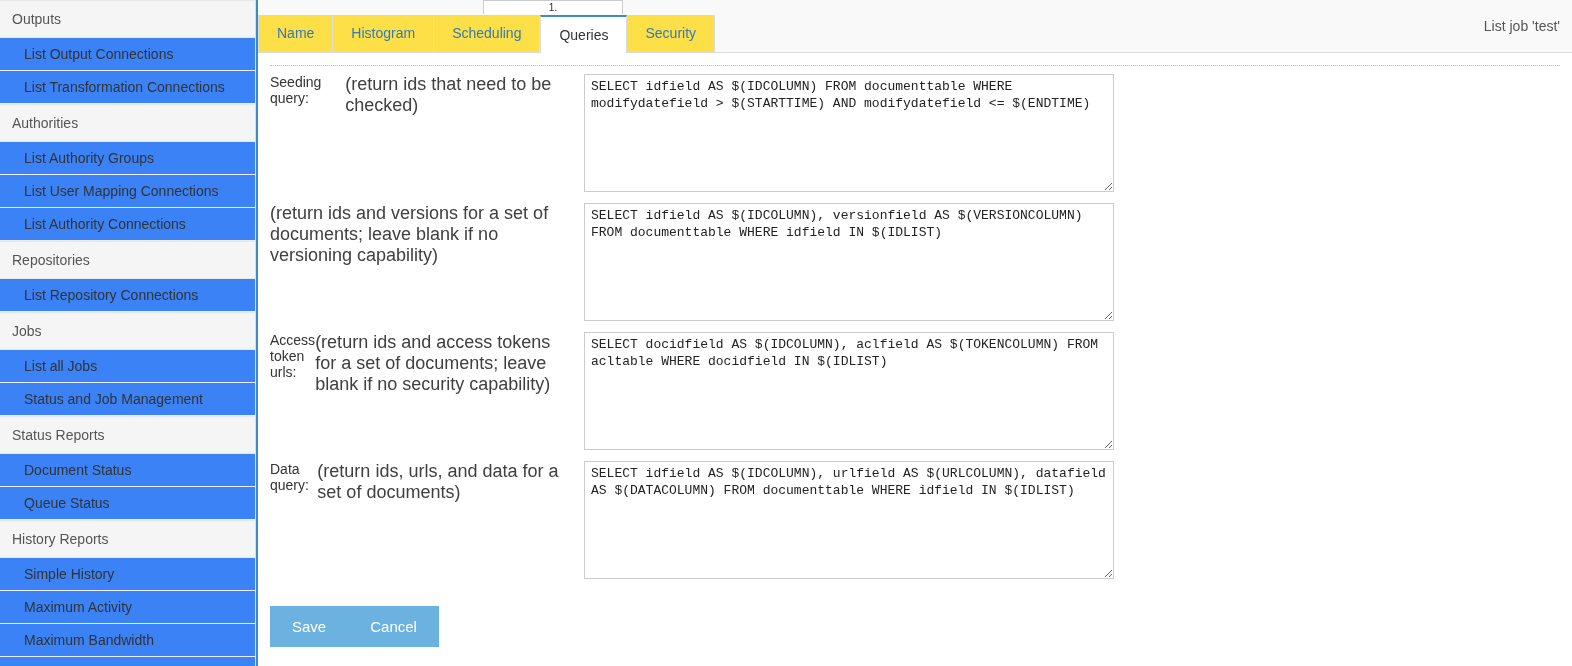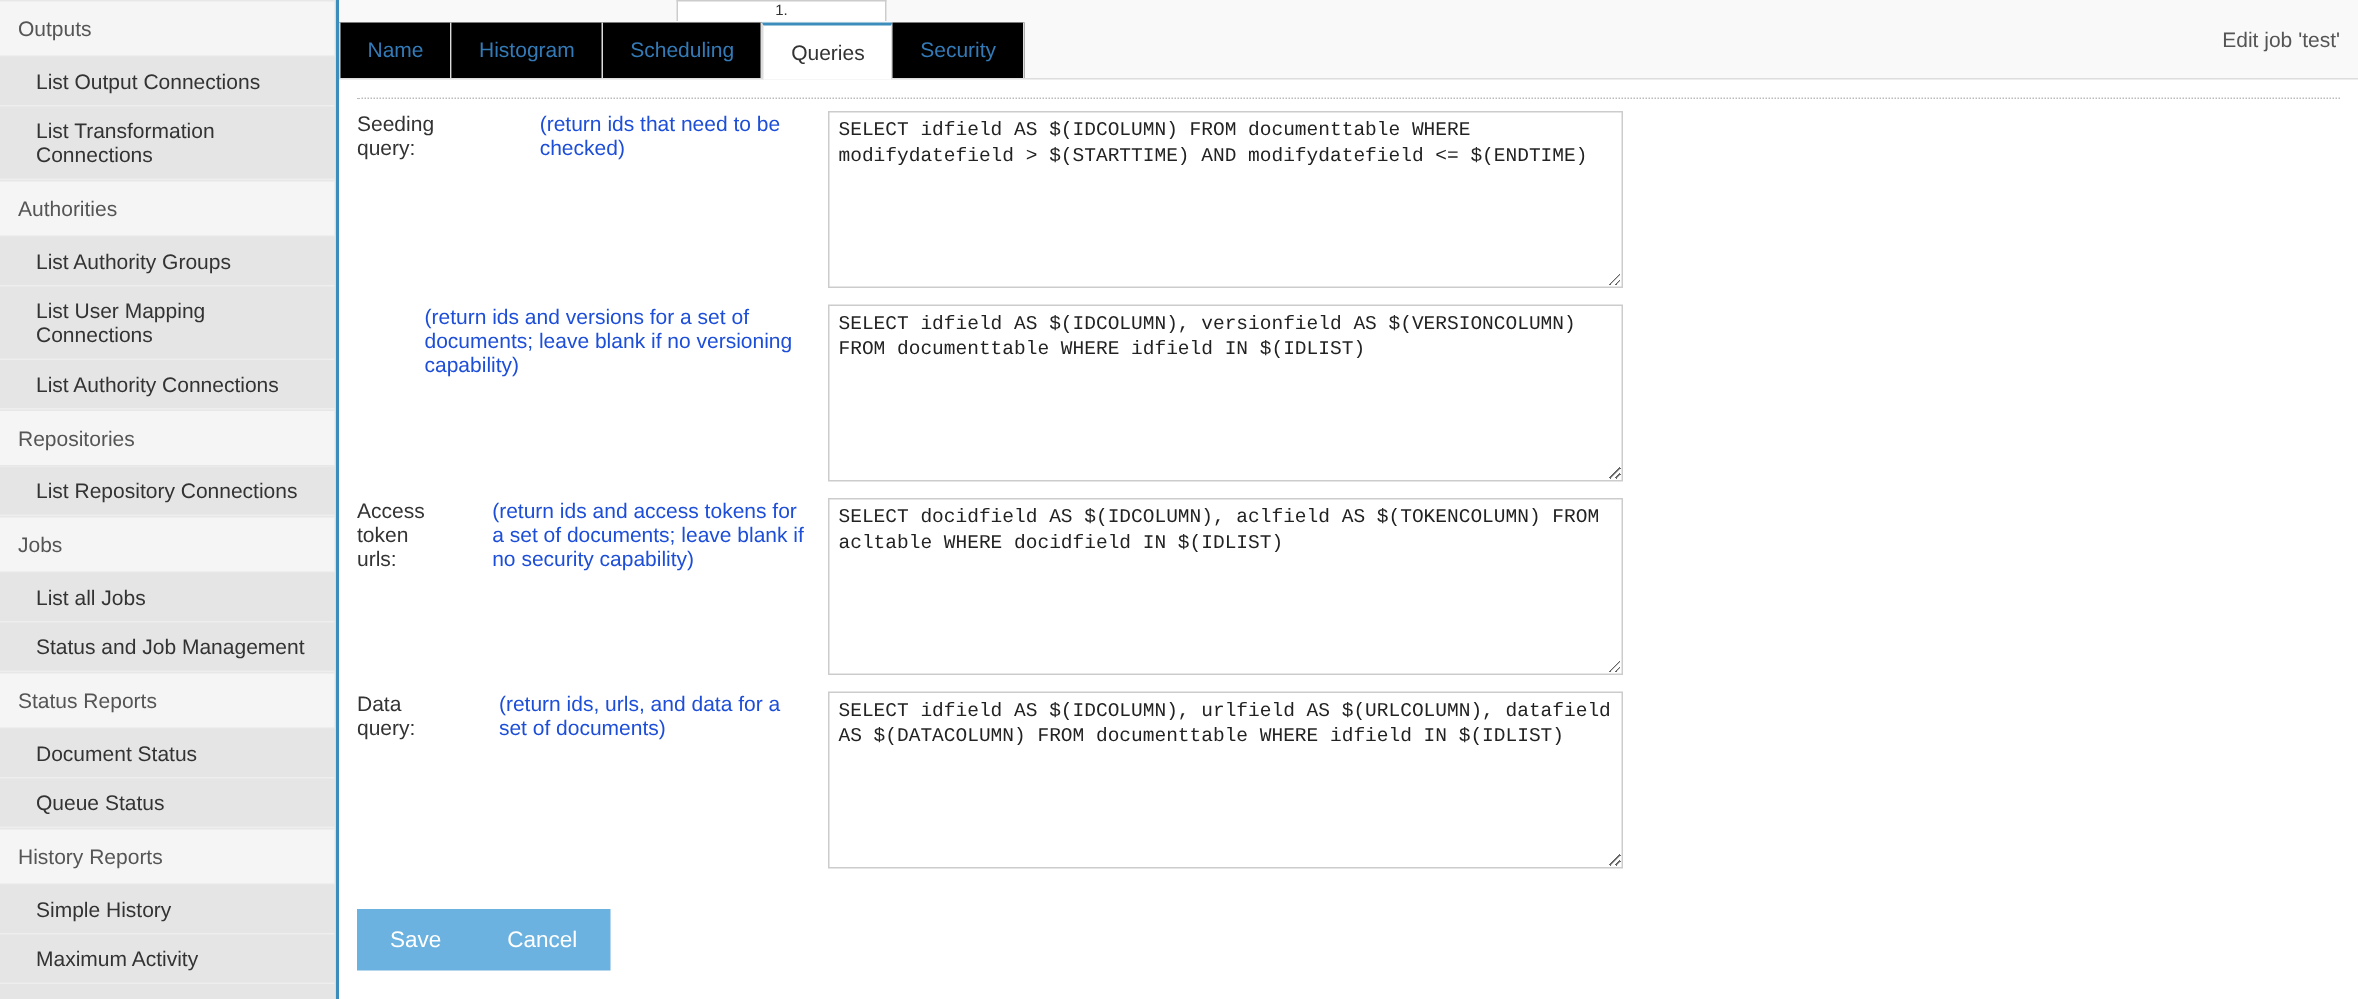--- a/index.html
+++ b/index.html
@@ -7,23 +7,23 @@
       font-family: "Helvetica Neue", Helvetica, Arial, sans-serif;
       font-size: 14px;
       color: #333;
       background: #fff;
       display: flex;
       width: 1572px;
       height: 666px;
     }
     
     .sidebar {
-      width: 224px;
+      width: 256px;
       border-right: 1px solid #ddd;
-      background: #e5e5e5;
+      background: #3b82f6;
       overflow-y: auto;
     }
     .nav-header {
       background: #f5f5f5;
       border-top: 1px solid #e7e7e7;
       border-bottom: 1px solid #e7e7e7;
       padding: 10px 12px;
       color: #555;
       font-weight: normal;
     }
@@ -66,21 +66,21 @@
     }
     .tabs {
       display: flex;
       margin-top: 15px;
     }
     .tab {
       padding: 10px 18px;
       color: #337ab7;
       cursor: pointer;
       border-right: 1px solid #ddd;
-      background: #000000;
+      background: #fde047;
     }
     .tab:first-child {
       border-left: 1px solid #ddd;
     }
     .tab.active {
       background: #fff;
       color: #333;
       border-top: 2px solid #3c8dbc;
       border-left: 1px solid #ddd;
       border-right: 1px solid #ddd;
@@ -107,21 +107,21 @@
     }
     .label-col {
       width: 314px;
       padding-right: 12px;
       display: flex;
       flex-direction: row;
       justify-content: center;
       color: #333;
     }
     .label-title { font-size: 14px; }
-    .label-sub { font-size: 14px; color: #1d4ed8; margin-left: 45px; }
+    .label-sub { font-size: 18px; color: #404040; }
     .input-col textarea {
       width: 530px;
       height: 118px;
       font-family: "Courier New", Courier, monospace;
       font-size: 13px;
       padding: 4px 6px;
       border: 1px solid #ccc;
       resize: both;
       line-height: 1.3;
       color: #222;
@@ -174,21 +174,21 @@
 <div class="main">
   <div class="topbar">
     <div class="tab-indicator">1.</div>
     <div class="tabs">
       <div class="tab">Name</div>
       <div class="tab">Histogram</div>
       <div class="tab">Scheduling</div>
       <div class="tab active">Queries</div>
       <div class="tab">Security</div>
     </div>
-    <div class="edit-label">Edit job 'test'</div>
+    <div class="edit-label">List job 'test'</div>
   </div>
 
   <div class="content">
     <div class="dotted-top">
 
       <div class="query-row">
         <div class="label-col">
           <span class="label-title">Seeding query:</span>
           <span class="label-sub">(return ids that need to be checked)</span>
         </div>

